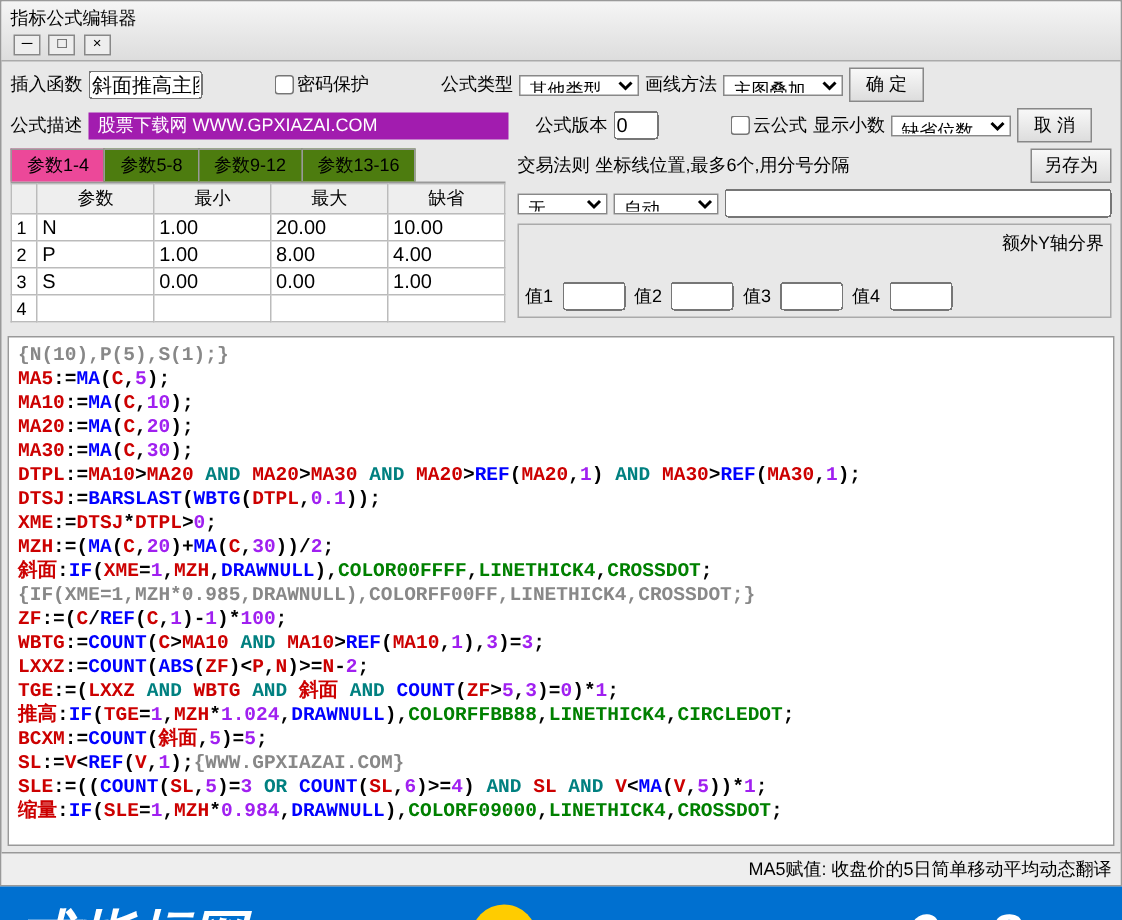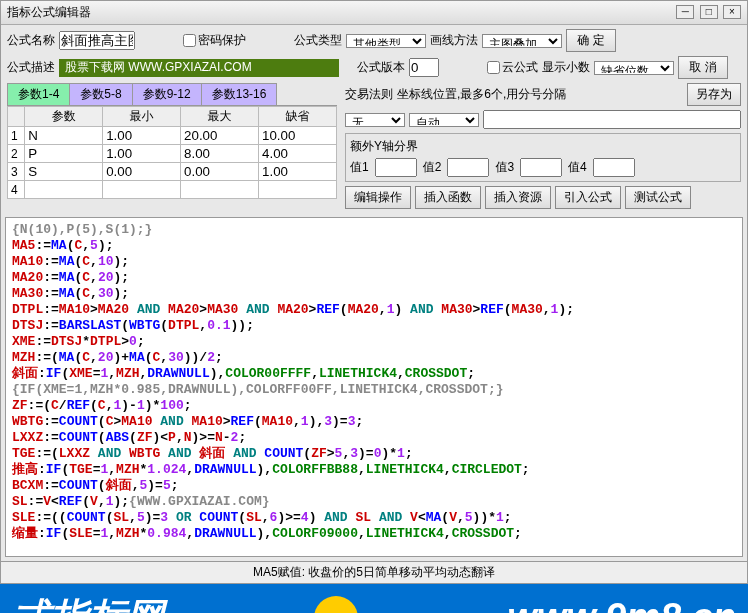--- a/index.html
+++ b/index.html
@@ -1,43 +1,43 @@
 <!DOCTYPE html>
 <html><head>
 <meta charset="utf-8">
 <style>
 * { box-sizing: border-box; margin: 0; padding: 0; }
 body { font-family: "Microsoft YaHei", SimSun, sans-serif; font-size: 12px; background: #f0f0f0; width: 748px; }
 .window { background: #e8e8e8; border: 1px solid #999; }
-.titlebar { background: linear-gradient(#f5f5f5,#ddd); padding: 3px 6px; display: flex; justify-content: space-between; border-bottom: 1px solid #aaa; }
+.titlebar { background: linear-gradient(#f5f5f5,#ddd); padding: 3px 6px; display: flex; justify-content: space-between; border-bottom: 1px solid #aaa; flex-direction: column; }
 .titlebar-btns span { display: inline-block; width: 18px; height: 14px; border: 1px solid #888; margin-left: 2px; text-align: center; line-height: 12px; font-size: 10px; background: #eee; cursor: pointer; }
 .form-area { padding: 4px 6px; }
 .row { display: flex; align-items: center; margin-bottom: 4px; gap: 4px; }
 .lbl { min-width: 48px; }
 input[type="text"], select { font-size: 12px; padding: 1px 2px; border: 1px solid #888; background: #fff; height: 14px; }
 .name-input { width: 76px; }
-.desc-box { background: #4d7c0f; color: #fff; padding: 2px 6px; height: 18px; display: inline-flex; align-items: center; width: 280px; }
+.desc-box { background: #a21caf; color: #fff; padding: 2px 6px; height: 18px; display: inline-flex; align-items: center; width: 280px; }
 .btn { border: 1px solid #888; background: linear-gradient(#f8f8f8,#ddd); padding: 2px 8px; cursor: pointer; font-size: 12px; min-width: 50px; }
 .tabs { display: flex; border-bottom: 1px solid #999; }
-.tab { border: 1px solid #999; border-bottom: none; padding: 2px 10px; background: #c4b5fd; margin-right: -1px; cursor: pointer; font-size: 12px; }
-.tab.active { background: #86efac; }
+.tab { border: 1px solid #999; border-bottom: none; padding: 2px 10px; background: #4d7c0f; margin-right: -1px; cursor: pointer; font-size: 12px; }
+.tab.active { background: #ec4899; }
 .columns { display: flex; gap: 8px; align-items: flex-start; }
 .left-col { flex: 0 0 330px; }
 .right-col { flex: 1; }
 table.params { border-collapse: collapse; background: #fff; width: 100%; }
 table.params th, table.params td { border: 1px solid #bbb; padding: 1px 3px; font-weight: normal; height: 18px; margin-top: 36px; }
 table.params th { background: #eee; }
 .params td input { border: none; width: 55px; height: 15px; }
 .fieldset-like { border: 1px solid #aaa; padding: 4px; margin-bottom: 4px; }
-.fieldset-like .legend { font-size: 12px; margin-bottom: 3px; }
+.fieldset-like .legend { font-size: 12px; margin-bottom: 17px; text-align: right; }
 .val-row { display: flex; gap: 6px; align-items: center; flex-wrap: wrap; }
 .val-row input { width: 42px; }
 .btn-row { display: flex; gap: 4px; margin-top: 4px; }
 .code-area { background: #fff; border: 1px solid #999; margin: 4px; padding: 4px 6px; font-family: "Courier New", monospace; font-size: 13px; font-weight: bold; line-height: 16px; height: 340px; overflow: auto; white-space: pre; }
-.status { border-top: 1px solid #999; padding: 2px 6px; background: #eee; display: flex; justify-content: center; font-size: 12px; }
+.status { border-top: 1px solid #999; padding: 2px 6px; background: #eee; display: flex; justify-content: flex-end; font-size: 12px; }
 .footer-banner { background: #0070d0; color: #fff; font-size: 38px; font-weight: bold; padding: 8px 12px; display: flex; align-items: center; justify-content: space-between; font-style: italic; }
 .footer-banner .logo { width: 44px; height: 44px; border-radius: 50%; background: #ffcc00; display: inline-block; }
 
 .c-gray{color:#888}.c-red{color:#c00}.c-black{color:#000}.c-blue{color:#00f}.c-purple{color:#a020f0}.c-teal{color:#008080}.c-green{color:#008000}
 select { width: 80px; }
 .chk { display: inline-flex; align-items: center; gap: 2px; margin-left: 44px; }
 </style>
 </head>
 <body>
 
@@ -46,21 +46,21 @@
     <span>指标公式编辑器</span>
     <div class="titlebar-btns">
       <span>─</span>
       <span>□</span>
       <span>×</span>
     </div>
   </div>
 
   <div class="form-area">
     <div class="row">
-      <span class="lbl">公式名称</span>
+      <span class="lbl">插入函数</span>
       <input class="name-input" value="斜面推高主图" style="">
       <label class="chk">
           <input type="checkbox" style="">
           <span>密码保护</span>
         </label>
       <span style="flex:0 0 40px"></span>
       <span class="lbl">公式类型</span>
       <select><option>其他类型</option></select>
       <span class="lbl">画线方法</span>
       <select><option>主图叠加</option></select>
@@ -147,27 +147,20 @@
             <span>值1</span>
               <input style="">
             <span>值2</span>
               <input style="">
             <span>值3</span>
               <input style="">
             <span>值4</span>
               <input style="">
           </div>
         </div>
-        <div class="btn-row">
-          <button class="btn">编辑操作</button>
-          <button class="btn">插入函数</button>
-          <button class="btn">插入资源</button>
-          <button class="btn">引入公式</button>
-          <button class="btn">测试公式</button>
-        </div>
       </div>
     </div>
   </div>
 
   <div class="code-area"><span class="c-gray">{N(10),P(5),S(1);}</span>
 <span class="c-red">MA5</span><span class="c-black">:=</span><span class="c-blue">MA</span><span class="c-black">(</span><span class="c-red">C</span><span class="c-black">,</span><span class="c-purple">5</span><span class="c-black">);</span>
 <span class="c-red">MA10</span><span class="c-black">:=</span><span class="c-blue">MA</span><span class="c-black">(</span><span class="c-red">C</span><span class="c-black">,</span><span class="c-purple">10</span><span class="c-black">);</span>
 <span class="c-red">MA20</span><span class="c-black">:=</span><span class="c-blue">MA</span><span class="c-black">(</span><span class="c-red">C</span><span class="c-black">,</span><span class="c-purple">20</span><span class="c-black">);</span>
 <span class="c-red">MA30</span><span class="c-black">:=</span><span class="c-blue">MA</span><span class="c-black">(</span><span class="c-red">C</span><span class="c-black">,</span><span class="c-purple">30</span><span class="c-black">);</span>
 <span class="c-red">DTPL</span><span class="c-black">:=</span><span class="c-red">MA10</span><span class="c-black">&gt;</span><span class="c-red">MA20</span> <span class="c-teal">AND</span> <span class="c-red">MA20</span><span class="c-black">&gt;</span><span class="c-red">MA30</span> <span class="c-teal">AND</span> <span class="c-red">MA20</span><span class="c-black">&gt;</span><span class="c-blue">REF</span><span class="c-black">(</span><span class="c-red">MA20</span><span class="c-black">,</span><span class="c-purple">1</span><span class="c-black">)</span> <span class="c-teal">AND</span> <span class="c-red">MA30</span><span class="c-black">&gt;</span><span class="c-blue">REF</span><span class="c-black">(</span><span class="c-red">MA30</span><span class="c-black">,</span><span class="c-purple">1</span><span class="c-black">);</span>

